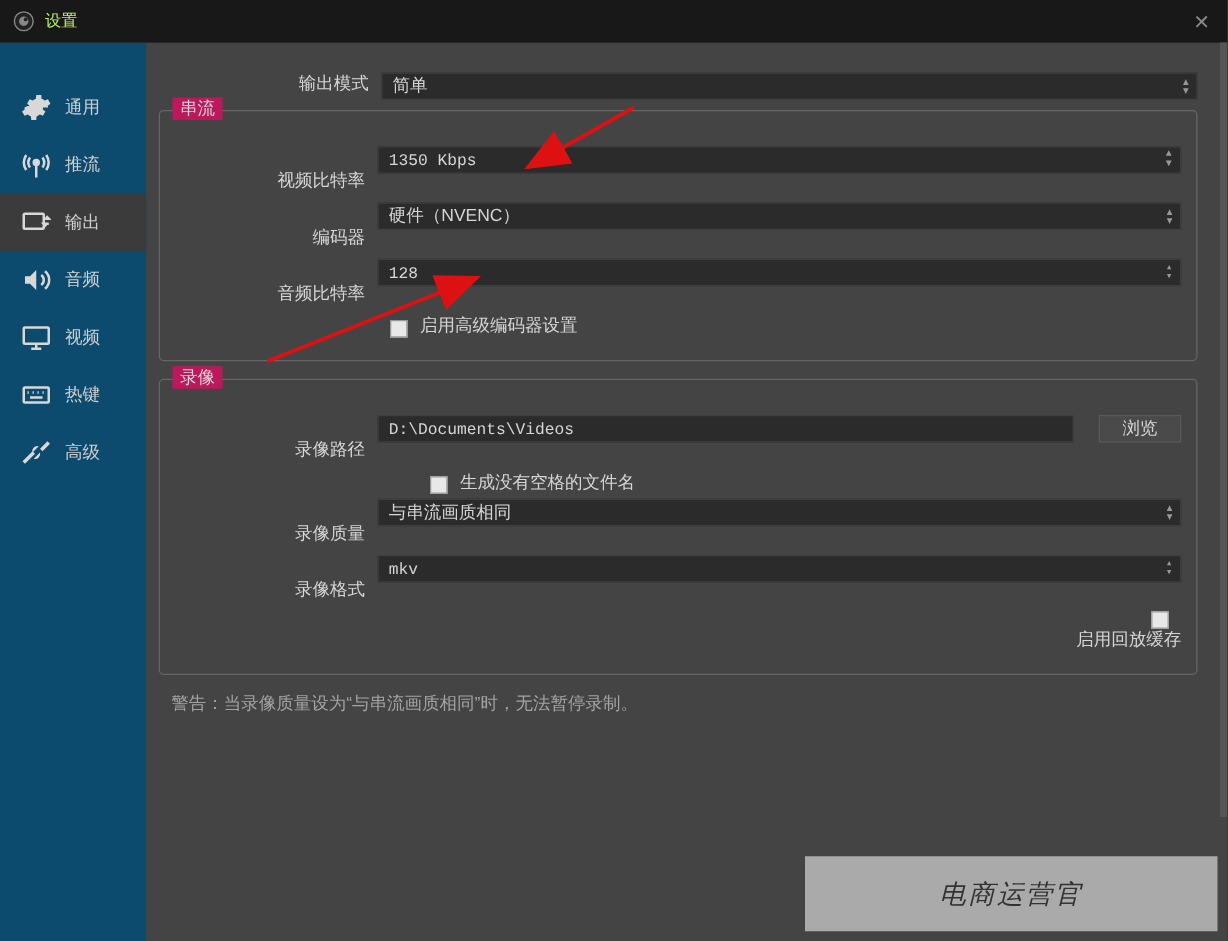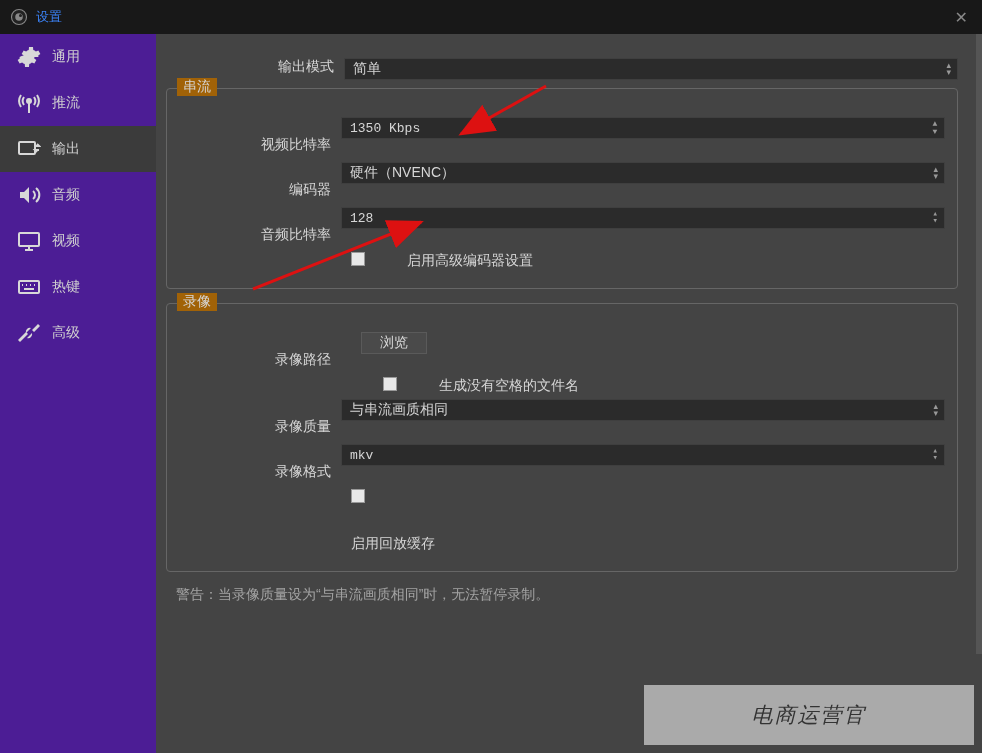--- a/index.html
+++ b/index.html
@@ -19,34 +19,34 @@
   display: flex;
   align-items: center;
   padding: 0 10px;
   position: relative;
 }
 .titlebar .app-icon {
   width: 18px; height: 18px;
   margin-right: 8px;
   display: flex; align-items: center; justify-content: center;
 }
-.titlebar .title { color: #3b82f6; font-size: 13px; }
+.titlebar .title { color: #bef264; font-size: 13px; }
 .titlebar .close {
   position: absolute; right: 14px; top: 8px;
   color: #888; font-size: 16px; cursor: pointer;
 }
 .content {
   display: flex;
   height: calc(100% - 34px);
   background: #444444;
 }
 .sidebar {
-  width: 156px;
-  background: #4c1d95;
-  padding-top: 0;
+  width: 117px;
+  background: #0c4a6e;
+  padding-top: 29px;
 }
 .sidebar-item {
   display: flex;
   align-items: center;
   height: 46px;
   padding-left: 16px;
   cursor: pointer;
   color: #d0d0d0;
 }
 .sidebar-item.active {
@@ -114,31 +114,30 @@
 .fieldset {
   border: 1px solid #666;
   border-radius: 4px;
   margin: 6px 0 14px 0;
   padding: 28px 12px 14px 12px;
   position: relative;
 }
 .fieldset .legend {
   position: absolute;
   top: -11px; left: 10px;
-  background: #a16207;
+  background: #be185d;
   padding: 0 6px;
   color: #d6d6d6;
 }
 .checkbox-row {
   display: flex;
-  align-items: flex-start;
+  align-items: flex-end;
   margin-left: 188px;
   margin-top: 6px;
   margin-bottom: 4px;
-  gap: 32px;
 }
 .checkbox {
   width: 14px; height: 14px;
   background: #e8e8e8;
   border: 1px solid #999;
   margin-right: 10px;
 }
 .browse-btn {
   width: 66px; height: 22px;
   background: #4a4a4a;
@@ -313,20 +312,23 @@
         <div class="checkbox"></div>
         <span>启用高级编码器设置</span>
       </div>
     </div>
 
     <div class="fieldset">
       <div class="legend">录像</div>
 
       <div class="row">
         <div class="label-narrow">录像路径</div>
+        <div class="input" style="flex:1;">
+          <span>D:\Documents\Videos</span>
+        </div>
         <div class="browse-btn">浏览</div>
       </div>
 
       <div class="checkbox-row" style="margin-left:172px;padding-left:32px;">
         <div class="checkbox"></div>
         <span>生成没有空格的文件名</span>
       </div>
 
       <div class="row">
         <div class="label-narrow">录像质量</div>

